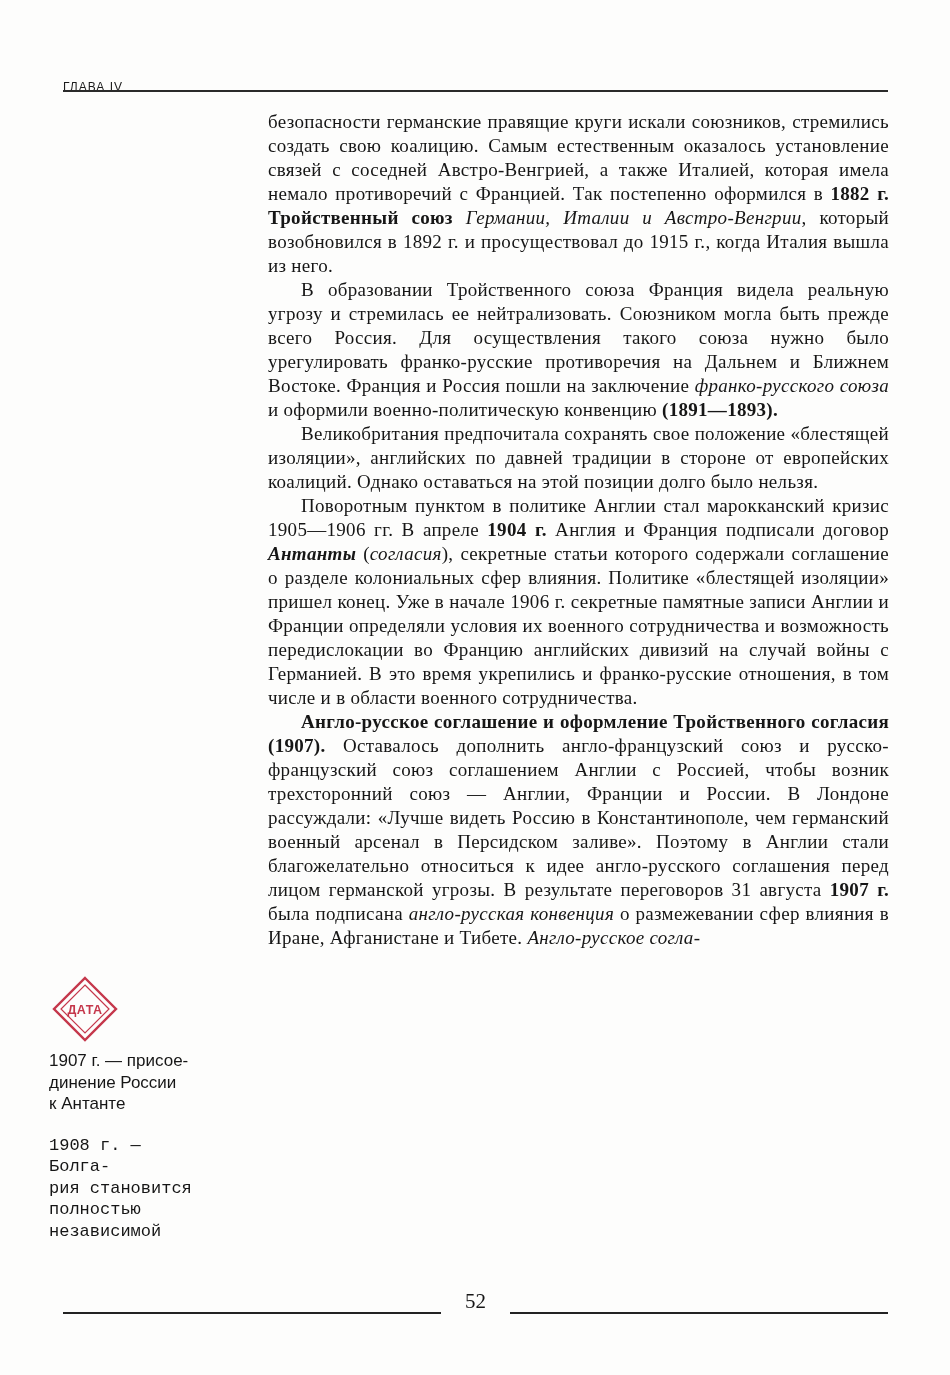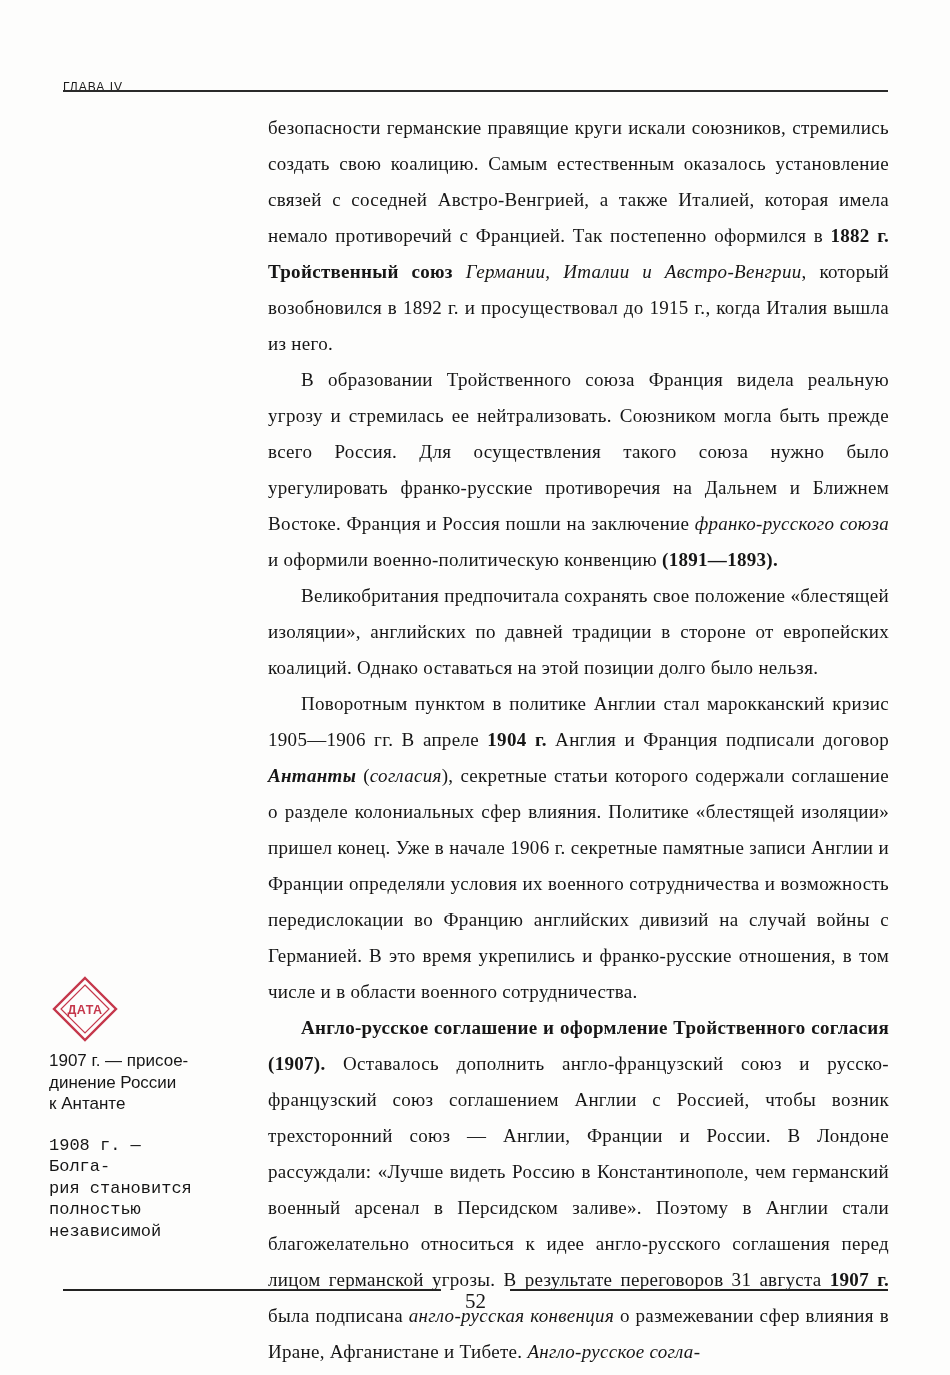--- a/index.html
+++ b/index.html
@@ -25,21 +25,21 @@
     left: 63px; top: 90px;
     width: 825px; height: 2px;
     background: #2a2a2a;
   }
   .main-column {
     position: absolute;
     left: 268px; top: 110px;
     width: 621px;
     text-align: justify;
     font-size: 19px;
-    line-height: 36px;
+    line-height: 24px;
     letter-spacing: 0.3px;
   }
   .para { margin: 0; }
   .para.indent { text-indent: 33px; }
   .b { font-weight: bold; }
   .i { font-style: italic; }
   .sidebar {
     position: absolute;
     left: 49px; top: 976px;
     width: 160px;
@@ -66,21 +66,21 @@
     line-height: 21.5px;
     white-space: pre-line;
     color: #161616;
   }
   .sidebar-note + .sidebar-note { margin-top: 20px; font-family: Liberation Mono, monospace; }
   .footer {
     position: absolute;
     left: 63px; top: 1289px;
     width: 825px;
     display: flex;
-    align-items: flex-start;
+    align-items: flex-end;
   }
   .footer-line { flex: 1; height: 2px; background: #222; }
   .page-number {
     padding: 0 24px;
     font-size: 21px;
     color: #161616;
   }
 </style>
 </head>
 <body>

